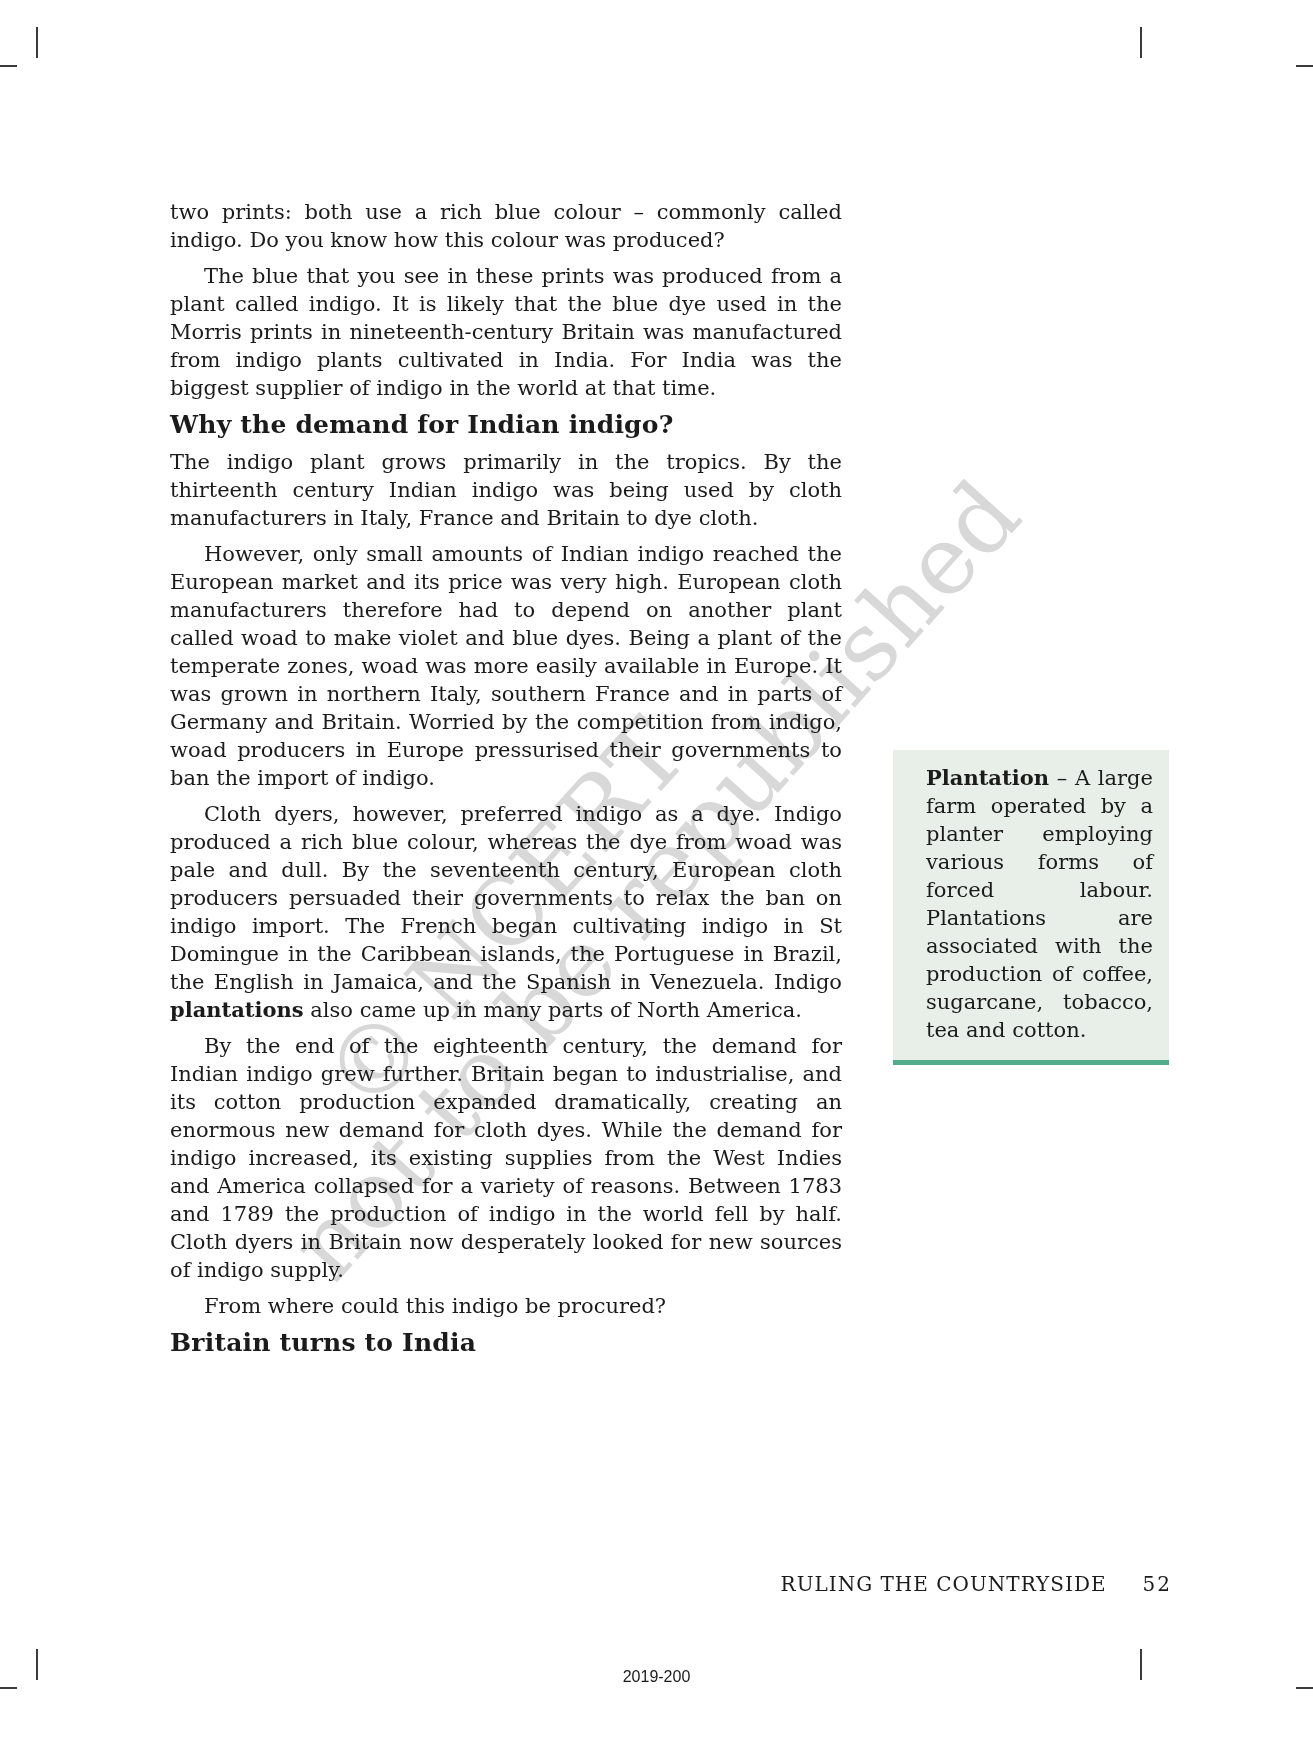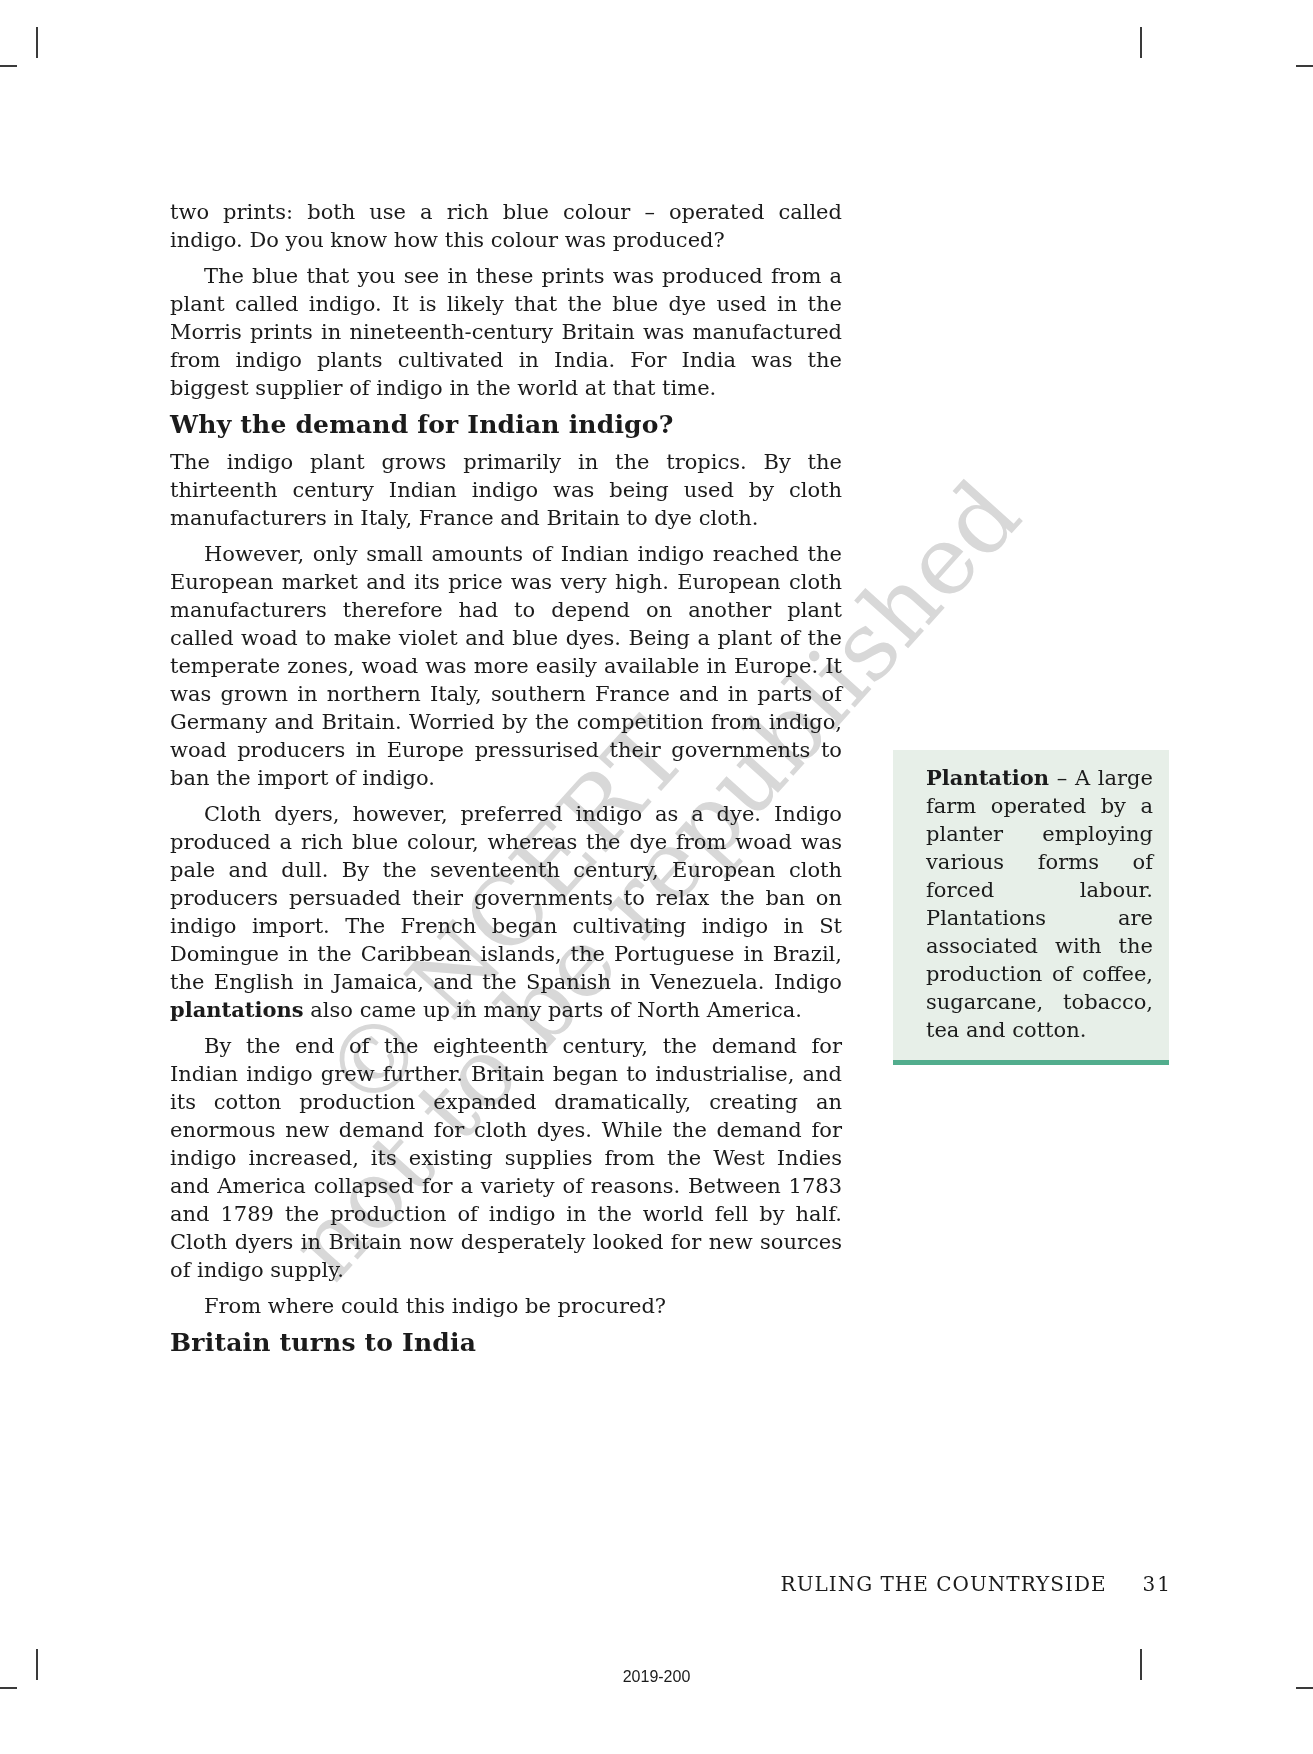--- a/index.html
+++ b/index.html
@@ -67,40 +67,40 @@
 </style>
 </head>
 <body>
 
 <div class="page">
 
   <div class="wm wm-1">© NCERT</div>
   <div class="wm wm-2">not to be republished</div>
 
   <div class="main">
-    <p>two prints: both use a rich blue colour – operated called indigo. Do you know how this colour was produced?</p>
+    <p>two prints: both use a rich blue colour – commonly called indigo. Do you know how this colour was produced?</p>
     <p class="indent">The blue that you see in these prints was produced from a plant called indigo. It is likely that the blue dye used in the Morris prints in nineteenth-century Britain was manufactured from indigo plants cultivated in India. For India was the biggest supplier of indigo in the world at that time.</p>
 
     <h2 class="sec-heading">Why the demand for Indian indigo?</h2>
     <p>The indigo plant grows primarily in the tropics. By the thirteenth century Indian indigo was being used by cloth manufacturers in Italy, France and Britain to dye cloth.</p>
     <p class="indent">However, only small amounts of Indian indigo reached the European market and its price was very high. European cloth manufacturers therefore had to depend on another plant called woad to make violet and blue dyes. Being a plant of the temperate zones, woad was more easily available in Europe. It was grown in northern Italy, southern France and in parts of Germany and Britain. Worried by the competition from indigo, woad producers in Europe pressurised their governments to ban the import of indigo.</p>
     <p class="indent"><span>Cloth dyers, however, preferred indigo as a dye. Indigo produced a rich blue colour, whereas the dye from woad was pale and dull. By the seventeenth century, European cloth producers persuaded their governments to relax the ban on indigo import. The French began cultivating indigo in St Domingue in the Caribbean islands, the Portuguese in Brazil, the English in Jamaica, and the Spanish in Venezuela. Indigo</span> <b>plantations</b> <span>also came up in many parts of North America.</span></p>
     <p class="indent">By the end of the eighteenth century, the demand for Indian indigo grew further. Britain began to industrialise, and its cotton production expanded dramatically, creating an enormous new demand for cloth dyes. While the demand for indigo increased, its existing supplies from the West Indies and America collapsed for a variety of reasons. Between 1783 and 1789 the production of indigo in the world fell by half. Cloth dyers in Britain now desperately looked for new sources of indigo supply.</p>
     <p class="indent">From where could this indigo be procured?</p>
 
     <h2 class="sec-heading">Britain turns to India</h2>
   </div>
 
   <div class="defbox">
     <b>Plantation</b>
     <span>– A large farm operated by a planter employing various forms of forced labour. Plantations are associated with the production of coffee, sugarcane, tobacco, tea and cotton.</span>
   </div>
 
   <div class="running-foot">
-    <span>RULING THE COUNTRYSIDE</span><span class="pagenum">31</span>
+    <span>RULING THE COUNTRYSIDE</span><span class="pagenum">52</span>
   </div>
   <div class="edition">2019-200</div>
 
   <div class="cm cm-tl-v"></div>
   <div class="cm cm-tl-h"></div>
   <div class="cm cm-tr-v"></div>
   <div class="cm cm-tr-h"></div>
   <div class="cm cm-bl-v"></div>
   <div class="cm cm-bl-h"></div>
   <div class="cm cm-br-v"></div>

